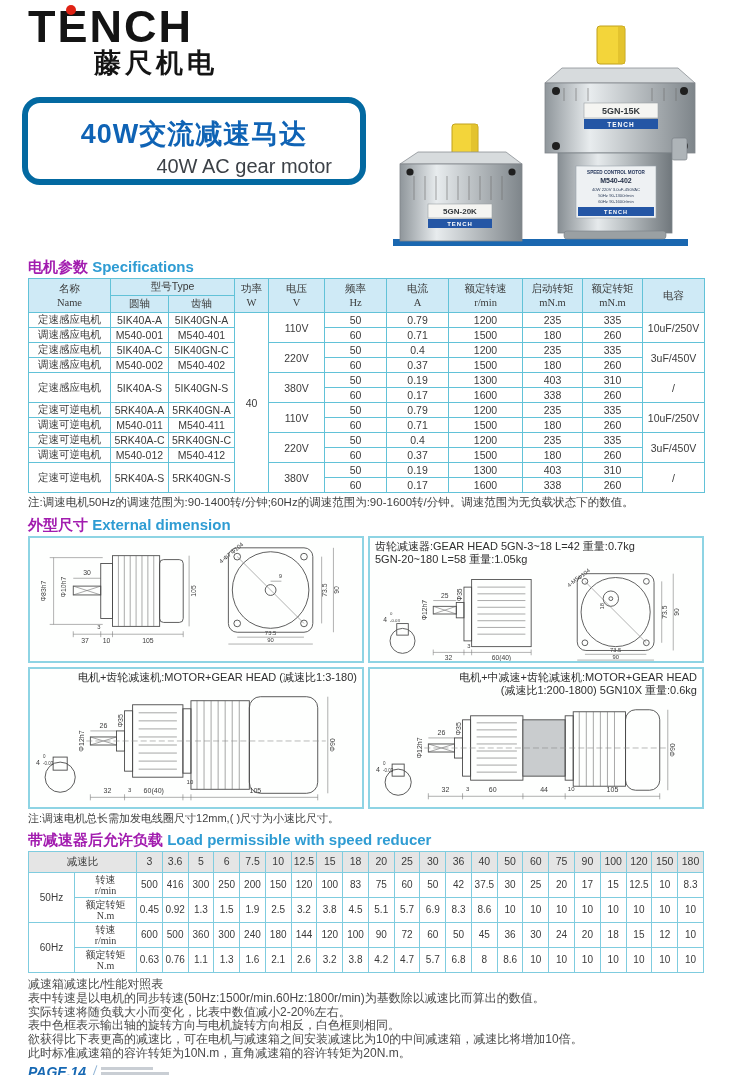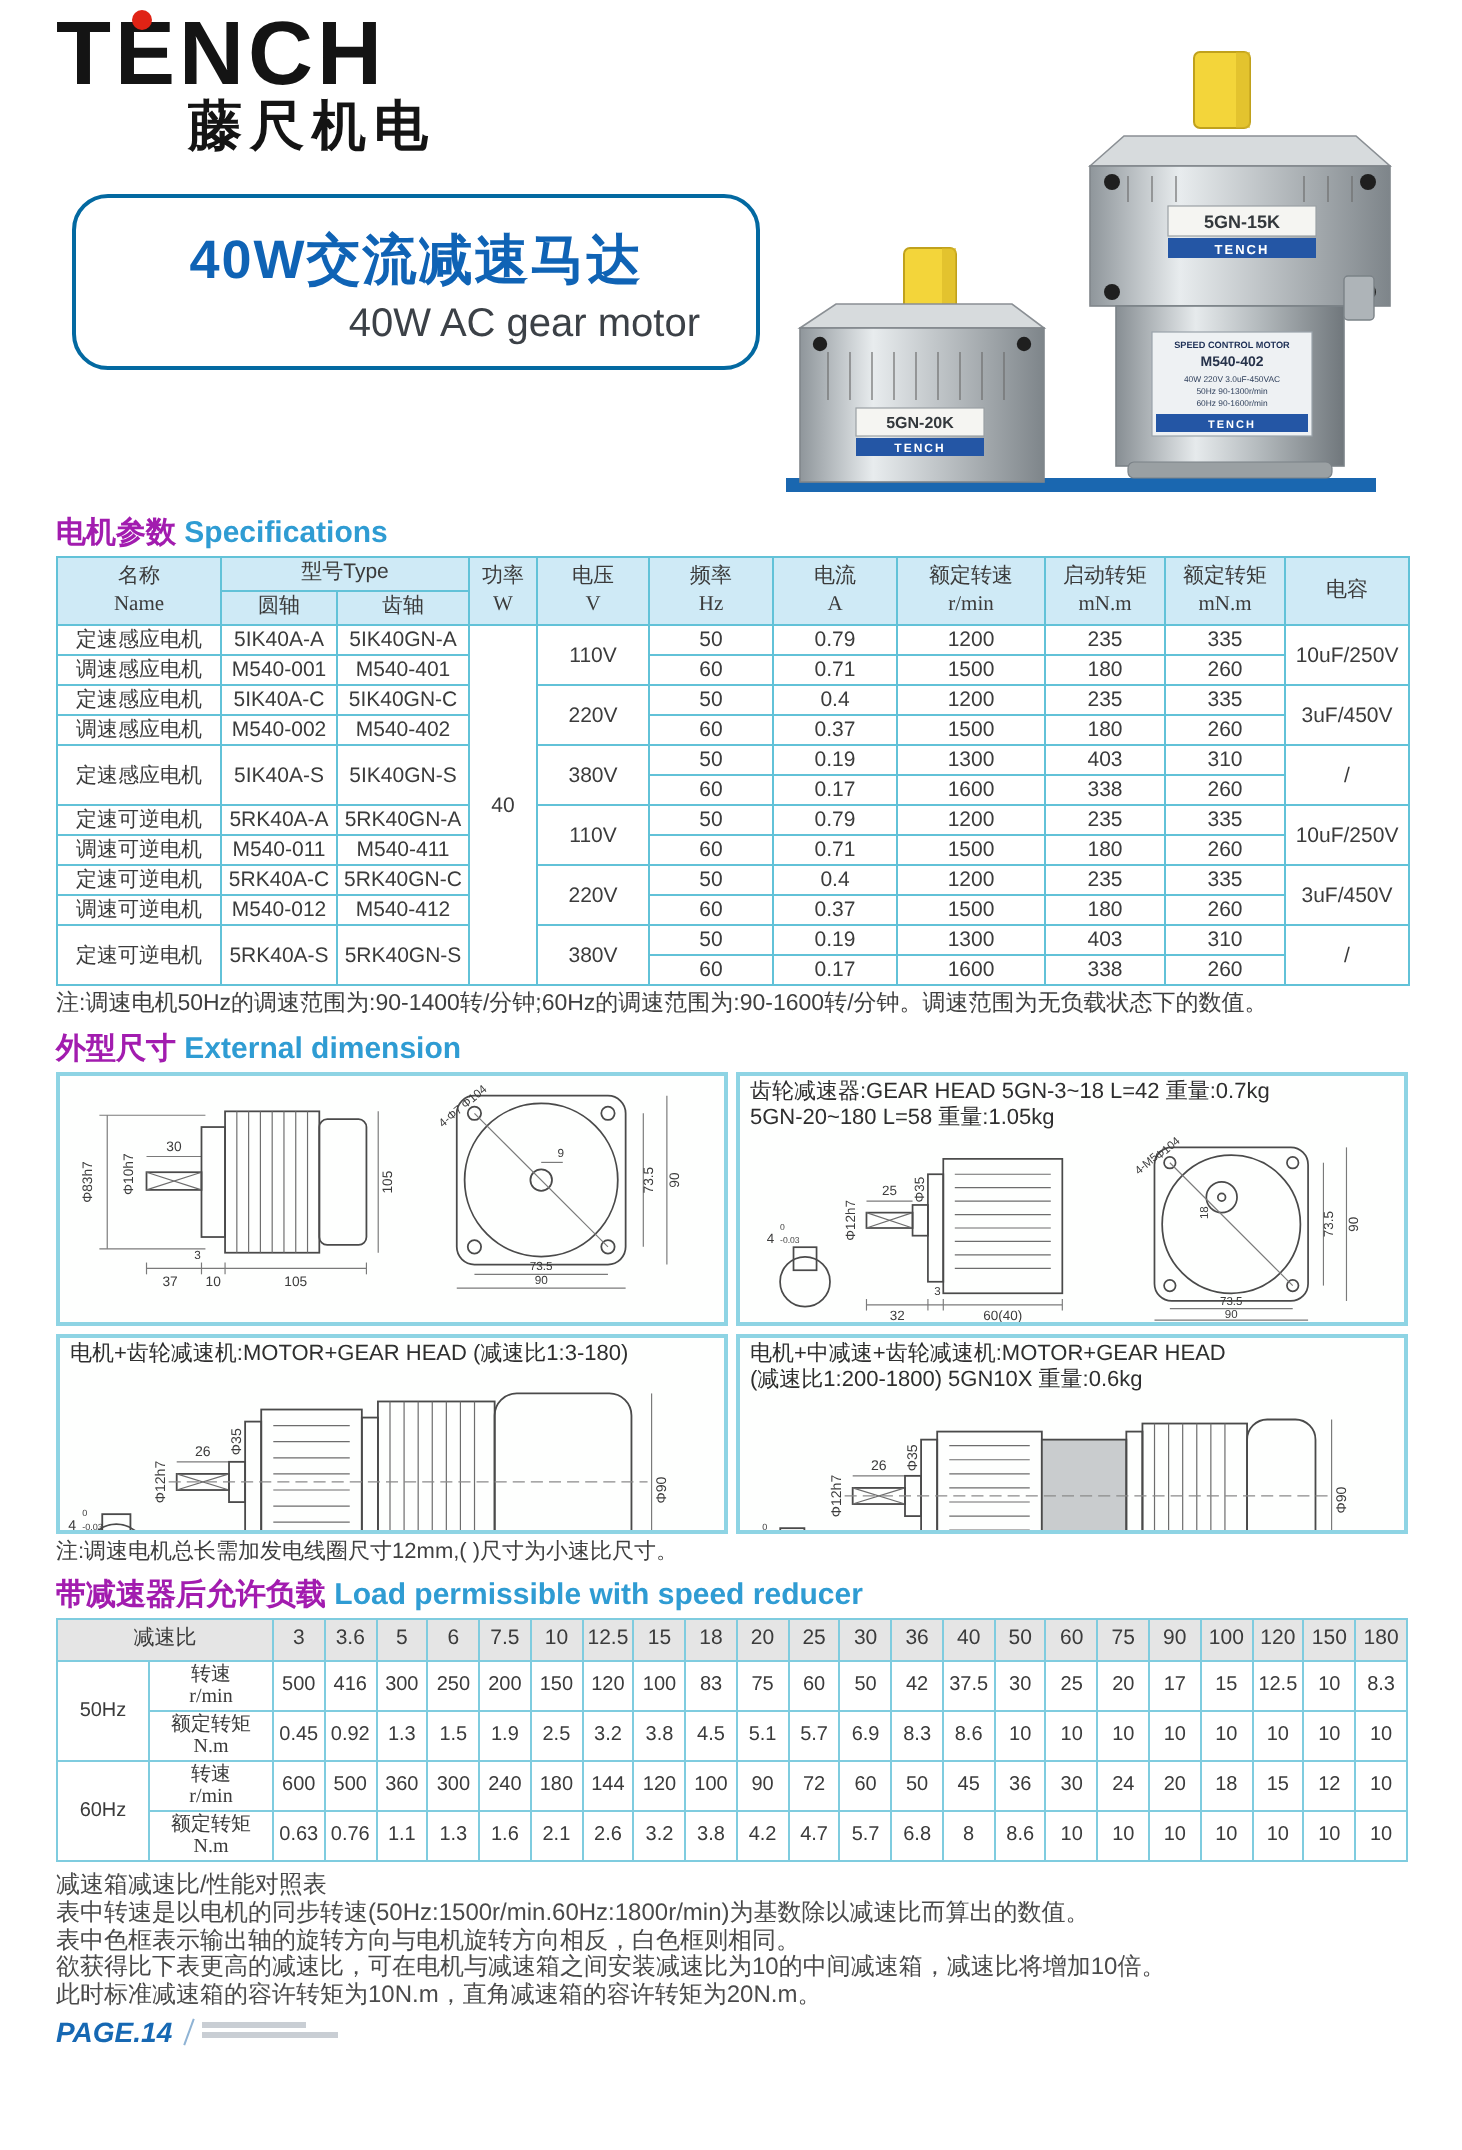--- a/index.html
+++ b/index.html
@@ -4,42 +4,42 @@
 <style>
   html,body{margin:0;padding:0;background:#ffffff;}
   body{width:731px;height:1075px;font-family:"Liberation Sans","DejaVu Sans",sans-serif;color:#333;overflow:hidden;}
   .page{position:relative;width:731px;height:1075px;background:#fff;}
   
   .top{position:relative;height:252px;}
   .logo{position:absolute;left:28px;top:4px;width:340px;}
   .logo-text{font-size:45px;font-weight:900;letter-spacing:2px;color:#141414;line-height:1;}
   .logo-dot{position:absolute;left:38px;top:1px;width:10px;height:10px;border-radius:50%;background:#e02315;}
   .logo-cn{margin-left:66px;font-size:27px;font-weight:800;letter-spacing:4px;color:#141414;line-height:1.1;}
-  .banner{position:absolute;left:36px;top:97px;width:344px;height:88px;border:2px solid #0369a1;border-radius:18px;box-sizing:border-box;}
+  .banner{position:absolute;left:22px;top:97px;width:344px;height:88px;border:6px solid #0369a1;border-radius:18px;box-sizing:border-box;}
   .banner-cn{margin-top:13px;text-align:center;font-size:27px;font-weight:800;color:#0f63b5;letter-spacing:1px;}
   .banner-en{margin-top:3px;text-align:right;padding-right:28px;font-size:20px;color:#3c4147;}
   .photos{position:absolute;left:388px;top:6px;}
   
   .content{padding:0 27px 0 28px;}
   .sec-h{margin-top:6px;height:18px;font-size:15px;line-height:18px;}
   .sec-h .cn{font-weight:bold;color:#a21caf;}
   .sec-h .en{font-weight:bold;color:#2f9cd3;}
   
   table{border-collapse:collapse;table-layout:fixed;}
   .spec{width:676px;margin-top:2px;font-size:10.5px;color:#3b3b3b;}
   .spec th,.spec td{border:1px solid #62c2d8;text-align:center;padding:0;vertical-align:middle;overflow:hidden;}
   .spec thead th{background:#cfeaf6;font-weight:normal;height:16px;line-height:1.25;}
   .spec tbody td{height:14px;background:#fff;}
   .pre{white-space:pre-line;font-family:Liberation Serif, serif;}
   .note{margin-top:3px;font-size:11.5px;color:#3f3f3f;line-height:1.2;}
   
   .dim-grid{margin-top:2px;display:grid;grid-template-columns:336px 336px;grid-column-gap:4px;grid-row-gap:4px;}
   .panel{border:2px solid #8ed4e4;background:#fefffe;box-sizing:border-box;overflow:hidden;}
   .p-r1{height:127px;}
-  .p-r2{height:100px;}
+  .p-r2{height:142px;text-align:right;}
   .p-title{font-size:11px;color:#2e2e2e;padding:2px 5px 0 5px;line-height:1.2;}
   svg text{font-family:"Liberation Sans","DejaVu Sans",sans-serif;}
   .dm{font-size:7px;fill:#3c3c3c;text-anchor:middle;}
   .dms{font-size:6px;fill:#3c3c3c;text-anchor:middle;}
   .dmt{font-size:4.5px;fill:#3c3c3c;}
   .ol{stroke:#4a4a4a;stroke-width:0.9;fill:none;}
   .fin{stroke:#6d6d6d;stroke-width:0.6;fill:none;}
   .dl{stroke:#7a7a7a;stroke-width:0.6;fill:none;}
   .ax{stroke:#8a8a8a;stroke-width:0.6;stroke-dasharray:6 3;fill:none;}
   
@@ -731,20 +731,21 @@
             <td>10</td>
             <td>10</td>
             <td>10</td>
           </tr>
       </tbody>
     </table>
 
     <div class="foot-notes">
         <div>减速箱减速比/性能对照表</div>
         <div>表中转速是以电机的同步转速(50Hz:1500r/min.60Hz:1800r/min)为基数除以减速比而算出的数值。</div>
+        <div>实际转速将随负载大小而变化，比表中数值减小2-20%左右。</div>
         <div>表中色框表示输出轴的旋转方向与电机旋转方向相反，白色框则相同。</div>
         <div>欲获得比下表更高的减速比，可在电机与减速箱之间安装减速比为10的中间减速箱，减速比将增加10倍。</div>
         <div>此时标准减速箱的容许转矩为10N.m，直角减速箱的容许转矩为20N.m。</div>
       </div>
 
     <div class="page-row">
       <span class="page-num">PAGE.14</span>
       <span class="slash"></span>
       <span class="fineprint">
         <div style="width:52px"></div>

